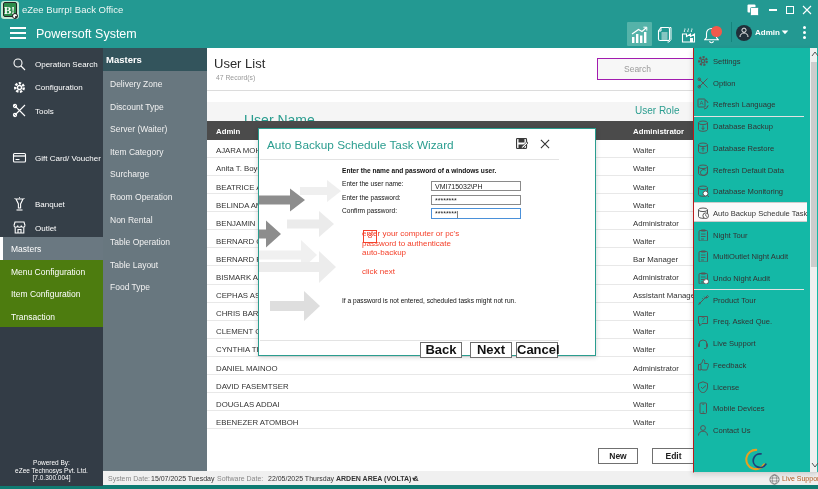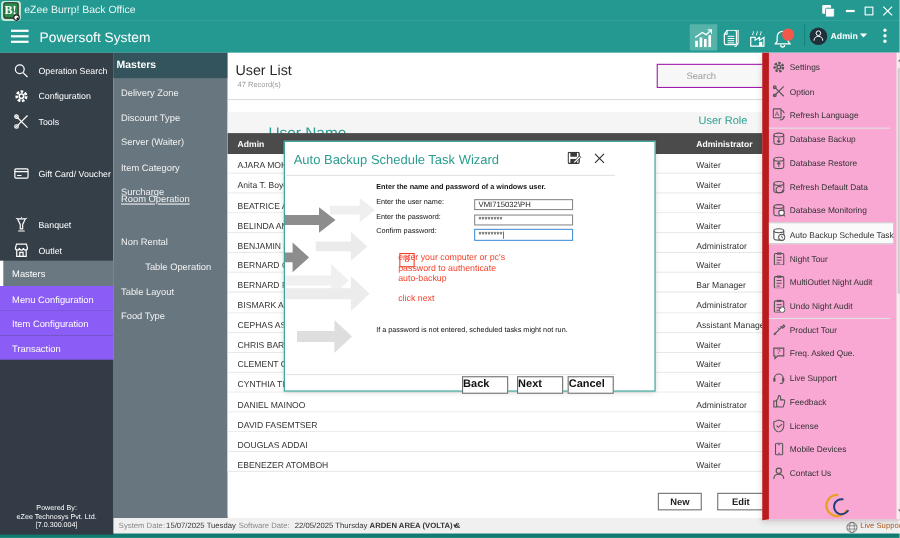--- a/index.html
+++ b/index.html
@@ -17,21 +17,21 @@
 #appicon .ball::after { content:""; position:absolute; left:1.5px; top:1.5px; width:2px; height:2px; background:#111; border-radius:50%; }
 #hamb { left:10px; top:27px; width:16px; height:12px; }
 #hamb div { height:2px; background:#fff; margin-bottom:3px; }
 #psys { left:36px; top:27px; color:#fff; font-size:12.5px; }
 
 
 #sidebar { left:0; top:48px; width:103px; height:438px; background:#353f48; }
 .snav { position:absolute; left:0; width:103px; height:23px; color:#fff; font-size:10px; }
 .snav .lbl { position:absolute; left:35px; top:7.5px; white-space:nowrap; font-size:8px; }
 .snav svg { position:absolute; left:12px; top:4px; }
-.snav2 { position:absolute; left:0; width:103px; height:22.7px; color:#fff; font-size:8.5px; background:#8b5cf6; }
+.snav2 { position:absolute; left:0; width:103px; height:22.7px; color:#fff; font-size:8.5px; background:#4d7c0f; }
 .snav2 .lbl { position:absolute; left:11px; top:7px; white-space:nowrap; }
 #mastersActive { background:#6a7881; }
 #mastersActive .bar { position:absolute; left:0; top:0; width:3px; height:100%; background:#fff; }
 #powered { left:0; top:327px; width:103px; height:159px; background:#333c46; color:#fff; font-size:6.5px; text-align:center; }
 #powered div { position:absolute; width:103px; }
 
 
 #submenu { left:103px; top:48px; width:104px; height:423px; background:#68777f; }
 #submenuhdr { left:103px; top:48px; width:104px; height:23px; background:#33545c; color:#fff; font-size:9.5px; font-weight:bold; line-height:23px; padding-left:3px; }
 .sub { position:absolute; left:110px; color:#f2f2f2; font-size:8.5px; white-space:nowrap; }
@@ -61,24 +61,24 @@
 
 #dialog { left:258px; top:128px; width:338px; height:228px; background:#fff; border:1px solid #2a9d8f; box-shadow:0 1px 5px rgba(0,0,0,0.18); z-index:30; }
 #dlgtitle { position:absolute; left:8px; top:9px; color:#2a9d8f; font-size:11.8px; }
 
 #dlgline1 { position:absolute; left:1px; top:30px; width:299px; height:1px; background:#e3e3e3; }
 #dlgline2 { position:absolute; left:1px; top:211px; width:299px; height:1px; background:#e3e3e3; }
 .dlbl { position:absolute; left:83px; font-size:6.6px; color:#111; white-space:nowrap; }
 .dbox { position:absolute; left:172px; width:90px; height:10.5px; border:1px solid #8a8a8a; font-size:7px; color:#222; padding-left:3px; line-height:9px; background:#fff; }
 .red { position:absolute; color:#f4402a; font-size:8px; line-height:9.5px; text-align:left; }
 #redbox { position:absolute; left:104px; top:101px; width:14px; height:13px; border:1.5px solid #f4402a; color:#f4402a; font-size:8px; text-align:center; line-height:10px; }
-.dbtn { position:absolute; top:213px; width:42px; height:16px; background:#fff; border:1px solid #707070; font-size:10px; font-weight:bold; line-height:14px; color:#111; }
-
-
-#rpanel { left:693px; top:48px; width:125px; height:425px; background:#f9a8d4; border-left:6px solid #b91c1c; border-bottom:1px solid #d5d5d5; box-shadow:-1px 2px 5px rgba(0,0,0,0.12); z-index:20; }
+.dbtn { position:absolute; top:213px; width:42px; height:16px; background:#fff; border:1px solid #707070; font-size:13px; font-weight:bold; text-align:center; line-height:14px; color:#111; }
+
+
+#rpanel { left:693px; top:48px; width:125px; height:425px; background:#14b8a6; border-left:1px solid #b91c1c; border-bottom:1px solid #d5d5d5; box-shadow:-1px 2px 5px rgba(0,0,0,0.12); z-index:20; }
 .mi { position:absolute; left:0; width:110px; height:21.7px; }
 .mi .lbl { position:absolute; left:19px; top:7px; font-size:7.6px; color:#333; white-space:nowrap; }
 .mi svg { position:absolute; left:3px; top:5px; }
 .msep { position:absolute; left:0px; width:110px; height:1px; background:#e2e2e2; }
 #mibox { position:absolute; left:0px; top:154px; width:113px; height:19.5px; border-top:1px solid #ccc; border-bottom:1px solid #ccc; background:#fafafa; }
 #scrollbar { position:absolute; left:116px; top:0; width:7px; height:424px; background:#f0f0f0; }
 #scrollthumb { position:absolute; left:0.5px; top:14px; width:6px; height:205px; background:#cdcdcd; }
 </style>
 </head>
 <body>
@@ -512,17 +512,17 @@
         <path d="M1 1 L4 5 L7 1" fill="none" stroke="#555" stroke-width="1"></path>
       </svg>
   </div>
 </div>
 
 <div class="sub abs" style="top: 79px;">Delivery Zone</div>
 <div class="sub abs" style="top: 101.6px;">Discount Type</div>
 <div class="sub abs" style="top: 124.2px;">Server (Waiter)</div>
 <div class="sub abs" style="top: 146.8px;">Item Category</div>
 <div class="sub abs" style="top: 169.4px;">Surcharge</div>
-<div class="sub abs" style="top: 176px; text-decoration: underline;">Room Operation</div>
+<div class="sub abs" style="top: 192px;">Room Operation</div>
 <div class="sub abs" style="top: 214.6px;">Non Rental</div>
-<div class="sub abs" style="top: 237.2px; margin-left: 22px;">Table Operation</div>
+<div class="sub abs" style="top: 237.2px;">Table Operation</div>
 <div class="sub abs" style="top: 259.8px;">Table Layout</div>
 <div class="sub abs" style="top: 282.4px;">Food Type</div>
 
 </body></html>

